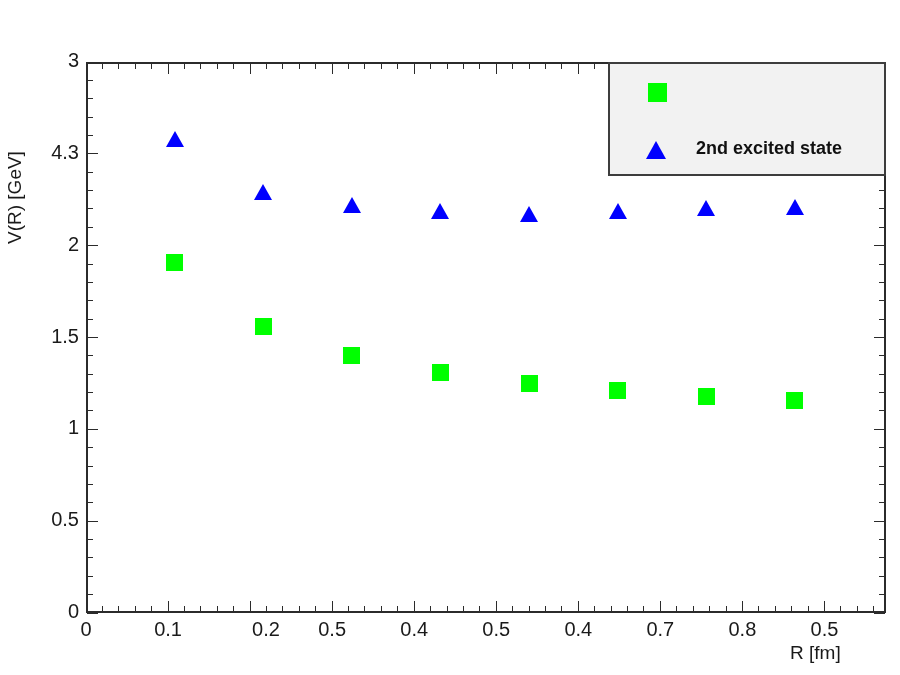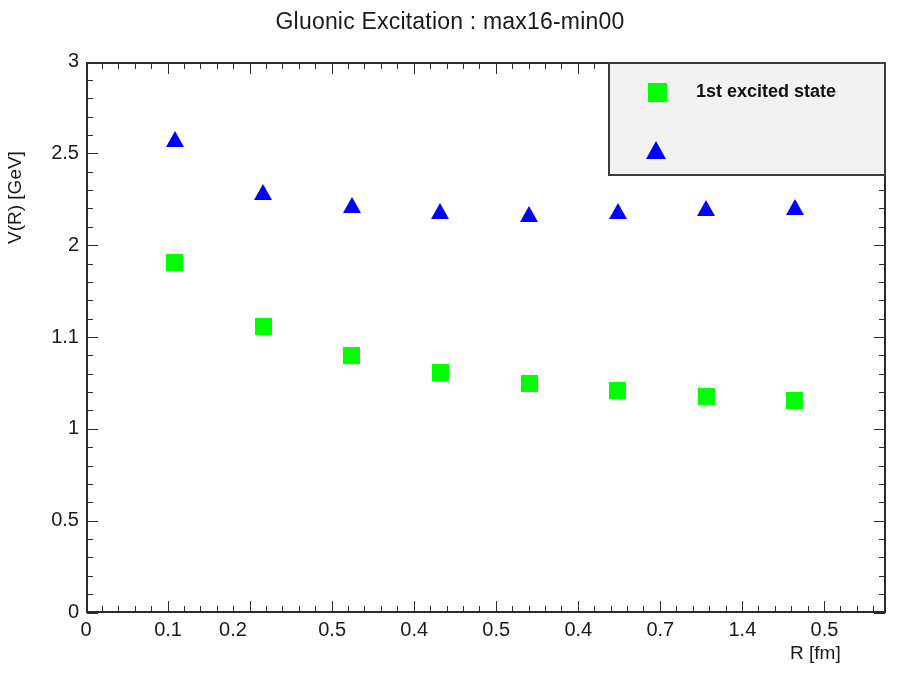--- a/index.html
+++ b/index.html
@@ -146,21 +146,20 @@
     font-weight: bold;
     color: #111111;
     white-space: nowrap;
   }
 </style>
 </head>
 <body>
 
 <div id="canvas">
 
-  <div id="chart-title">Gluonic Excitation : max16-min00</div>
 
   <div id="y-axis-title">V(R) [GeV]</div>
   <div id="x-axis-title">R [fm]</div>
 
   <div id="plot-frame"></div>
 
   <div id="ticks-layer">
       <div class="tick" style="left: 85.5px; width: 1px; height: 11px; top: 601px;"></div>
       <div class="tick" style="left: 85.5px; width: 1px; height: 11px; top: 63px;"></div>
       <div class="tick" style="left: 101.91px; width: 1px; height: 6px; top: 606px;"></div>
@@ -318,34 +317,34 @@
       <div class="tick" style="top: 98.2333px; height: 1px; width: 6px; left: 87px;"></div>
       <div class="tick" style="top: 98.2333px; height: 1px; width: 6px; left: 879px;"></div>
       <div class="tick" style="top: 79.8667px; height: 1px; width: 6px; left: 87px;"></div>
       <div class="tick" style="top: 79.8667px; height: 1px; width: 6px; left: 879px;"></div>
       <div class="tick" style="top: 61.5px; height: 1px; width: 11px; left: 87px;"></div>
       <div class="tick" style="top: 61.5px; height: 1px; width: 11px; left: 874px;"></div>
     </div>
   <div id="labels-layer">
       <div class="xtick-label" style="left: 46px; width: 80px; top: 618px;">0</div>
       <div class="xtick-label" style="left: 128.051px; width: 80px; top: 618px;">0.1</div>
-      <div class="xtick-label" style="left: 193px; width: 80px; top: 618px;">0.2</div>
+      <div class="xtick-label" style="left: 226px; width: 80px; top: 618px;">0.2</div>
       <div class="xtick-label" style="left: 292.154px; width: 80px; top: 618px;">0.5</div>
       <div class="xtick-label" style="left: 374.205px; width: 80px; top: 618px;">0.4</div>
       <div class="xtick-label" style="left: 456.256px; width: 80px; top: 618px;">0.5</div>
       <div class="xtick-label" style="left: 538.308px; width: 80px; top: 618px;">0.4</div>
       <div class="xtick-label" style="left: 620.359px; width: 80px; top: 618px;">0.7</div>
-      <div class="xtick-label" style="left: 702.41px; width: 80px; top: 618px;">1.4</div>
+      <div class="xtick-label" style="left: 702.41px; width: 80px; top: 618px;">0.8</div>
       <div class="xtick-label" style="left: 784.462px; width: 80px; top: 618px;">0.5</div>
       <div class="ytick-label" style="top: 600px; right: 821px; width: 60px;">0</div>
       <div class="ytick-label" style="top: 508.167px; right: 821px; width: 60px;">0.5</div>
       <div class="ytick-label" style="top: 416.333px; right: 821px; width: 60px;">1</div>
-      <div class="ytick-label" style="top: 324.5px; right: 821px; width: 60px;">1.1</div>
+      <div class="ytick-label" style="top: 324.5px; right: 821px; width: 60px;">1.5</div>
       <div class="ytick-label" style="top: 232.667px; right: 821px; width: 60px;">2</div>
-      <div class="ytick-label" style="top: 140.833px; right: 821px; width: 60px;">2.5</div>
+      <div class="ytick-label" style="top: 140.833px; right: 821px; width: 60px;">4.3</div>
       <div class="ytick-label" style="top: 49px; right: 821px; width: 60px;">3</div>
     </div>
 
   <div id="plot-area">
       <div class="marker marker-square" style="background: rgb(0, 255, 0); left: 80.1154px; top: 191.697px;"></div>
       <div class="marker marker-square" style="background: rgb(0, 255, 0); left: 168.731px; top: 255.98px;"></div>
       <div class="marker marker-square" style="background: rgb(0, 255, 0); left: 257.346px; top: 285.367px;"></div>
       <div class="marker marker-square" style="background: rgb(0, 255, 0); left: 345.962px; top: 301.897px;"></div>
       <div class="marker marker-square" style="background: rgb(0, 255, 0); left: 434.577px; top: 312.917px;"></div>
       <div class="marker marker-square" style="background: rgb(0, 255, 0); left: 523.192px; top: 320.263px;"></div>
@@ -359,22 +358,22 @@
       <div class="marker marker-triangle" style="border-bottom: 16px solid rgb(0, 0, 255); left: 522.692px; top: 140.77px;"></div>
       <div class="marker marker-triangle" style="border-bottom: 16px solid rgb(0, 0, 255); left: 611.308px; top: 138.015px;"></div>
       <div class="marker marker-triangle" style="border-bottom: 16px solid rgb(0, 0, 255); left: 699.923px; top: 137.097px;"></div>
     </div>
 
   <div id="legend">
     <div class="legend-row" style="top:0px;">
       <div class="legend-marker-box">
         <div class="legend-sq" id="legend-sq-0" style="background: rgb(0, 255, 0);"></div>
       </div>
-      <div class="legend-label">1st excited state</div>
     </div>
     <div class="legend-row" style="top:57px;">
       <div class="legend-marker-box">
         <div class="legend-tri" id="legend-tri-1" style="border-bottom: 18px solid rgb(0, 0, 255);"></div>
       </div>
+      <div class="legend-label">2nd excited state</div>
     </div>
   </div>
 
 </div>
 
 </body></html>

